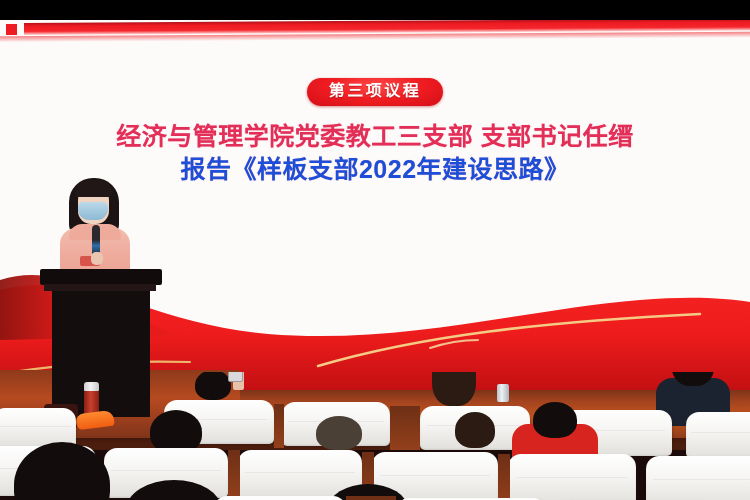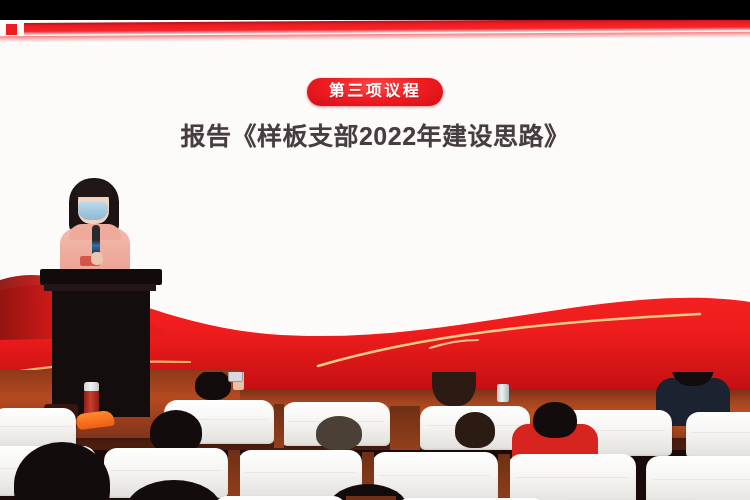--- a/index.html
+++ b/index.html
@@ -77,21 +77,21 @@
     margin-top: 14px;
     color: #e8345e;
     font-size: 25px;
     font-weight: bold;
     line-height: 33px;
     letter-spacing: 0.5px;
     text-shadow: 0 0 1px rgba(232,52,94,.35);
   }
   .headline .hl-line { display: block; white-space: nowrap; }
   .headline .hl-line.l2 { color: #e32e58; }
-  .headline .hl-line.l3 { color: #404040; }
+  .headline .hl-line.l3 { color: #1d4ed8; }
 
   
   .wave-wrap {
     position: absolute;
     left: 0;
     bottom: 0;
     width: 750px;
     height: 130px;
     overflow: hidden;
   }
@@ -269,20 +269,21 @@
   <div class="led-screen">
 
     <div class="top-bar-square"></div>
     <div class="top-bar-long"></div>
     <div class="top-bar-glow"></div>
 
     <div class="title-block">
       <div class="agenda-badge">第三项议程</div>
 
       <div class="headline">
+        <span class="hl-line l2">经济与管理学院党委教工三支部 支部书记任缙</span>
         <span class="hl-line l3">报告《样板支部2022年建设思路》</span>
       </div>
     </div>
 
     <div class="wave-wrap">
       <svg viewBox="0 0 750 130" preserveAspectRatio="none">
         <defs>
           <linearGradient id="gRed" x1="0" y1="0" x2="0" y2="1">
             <stop offset="0%" stop-color="#f52222"></stop>
             <stop offset="45%" stop-color="#ee1c1c"></stop>

